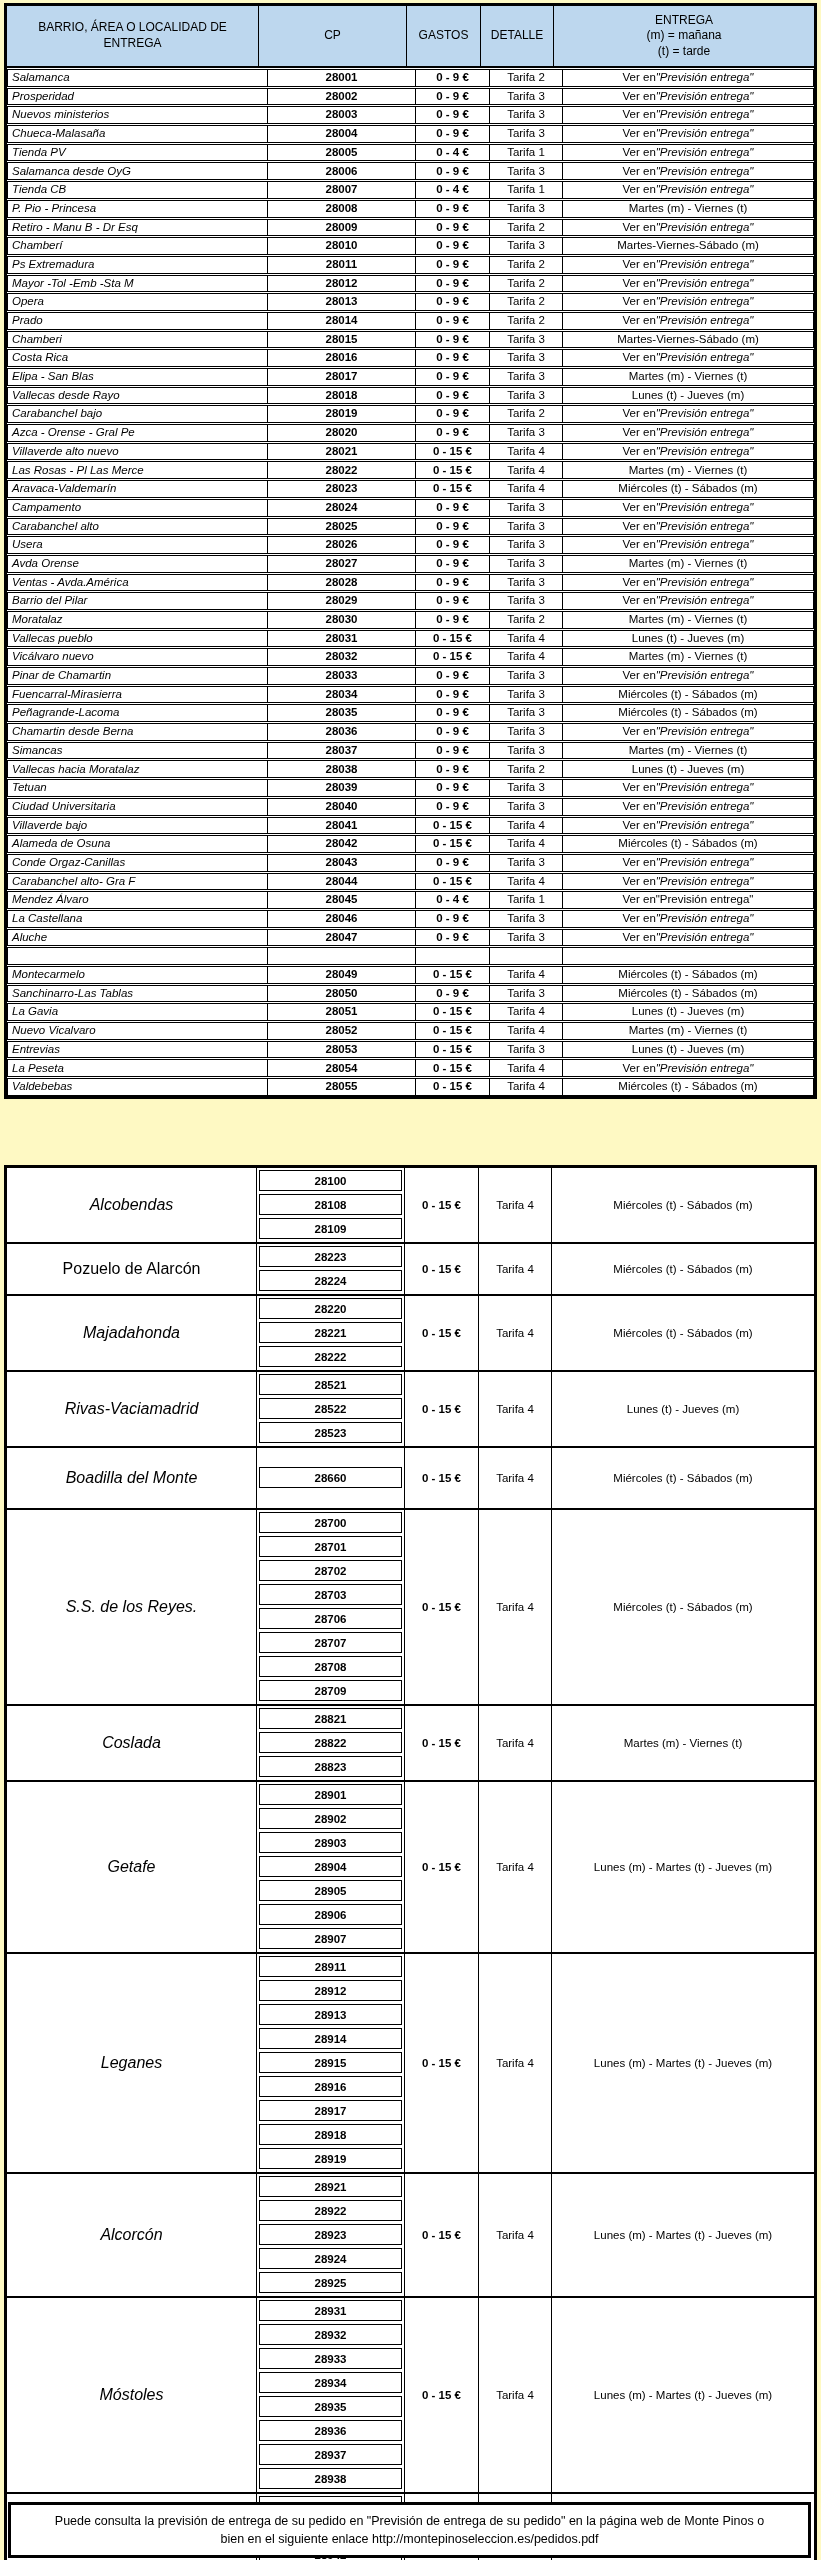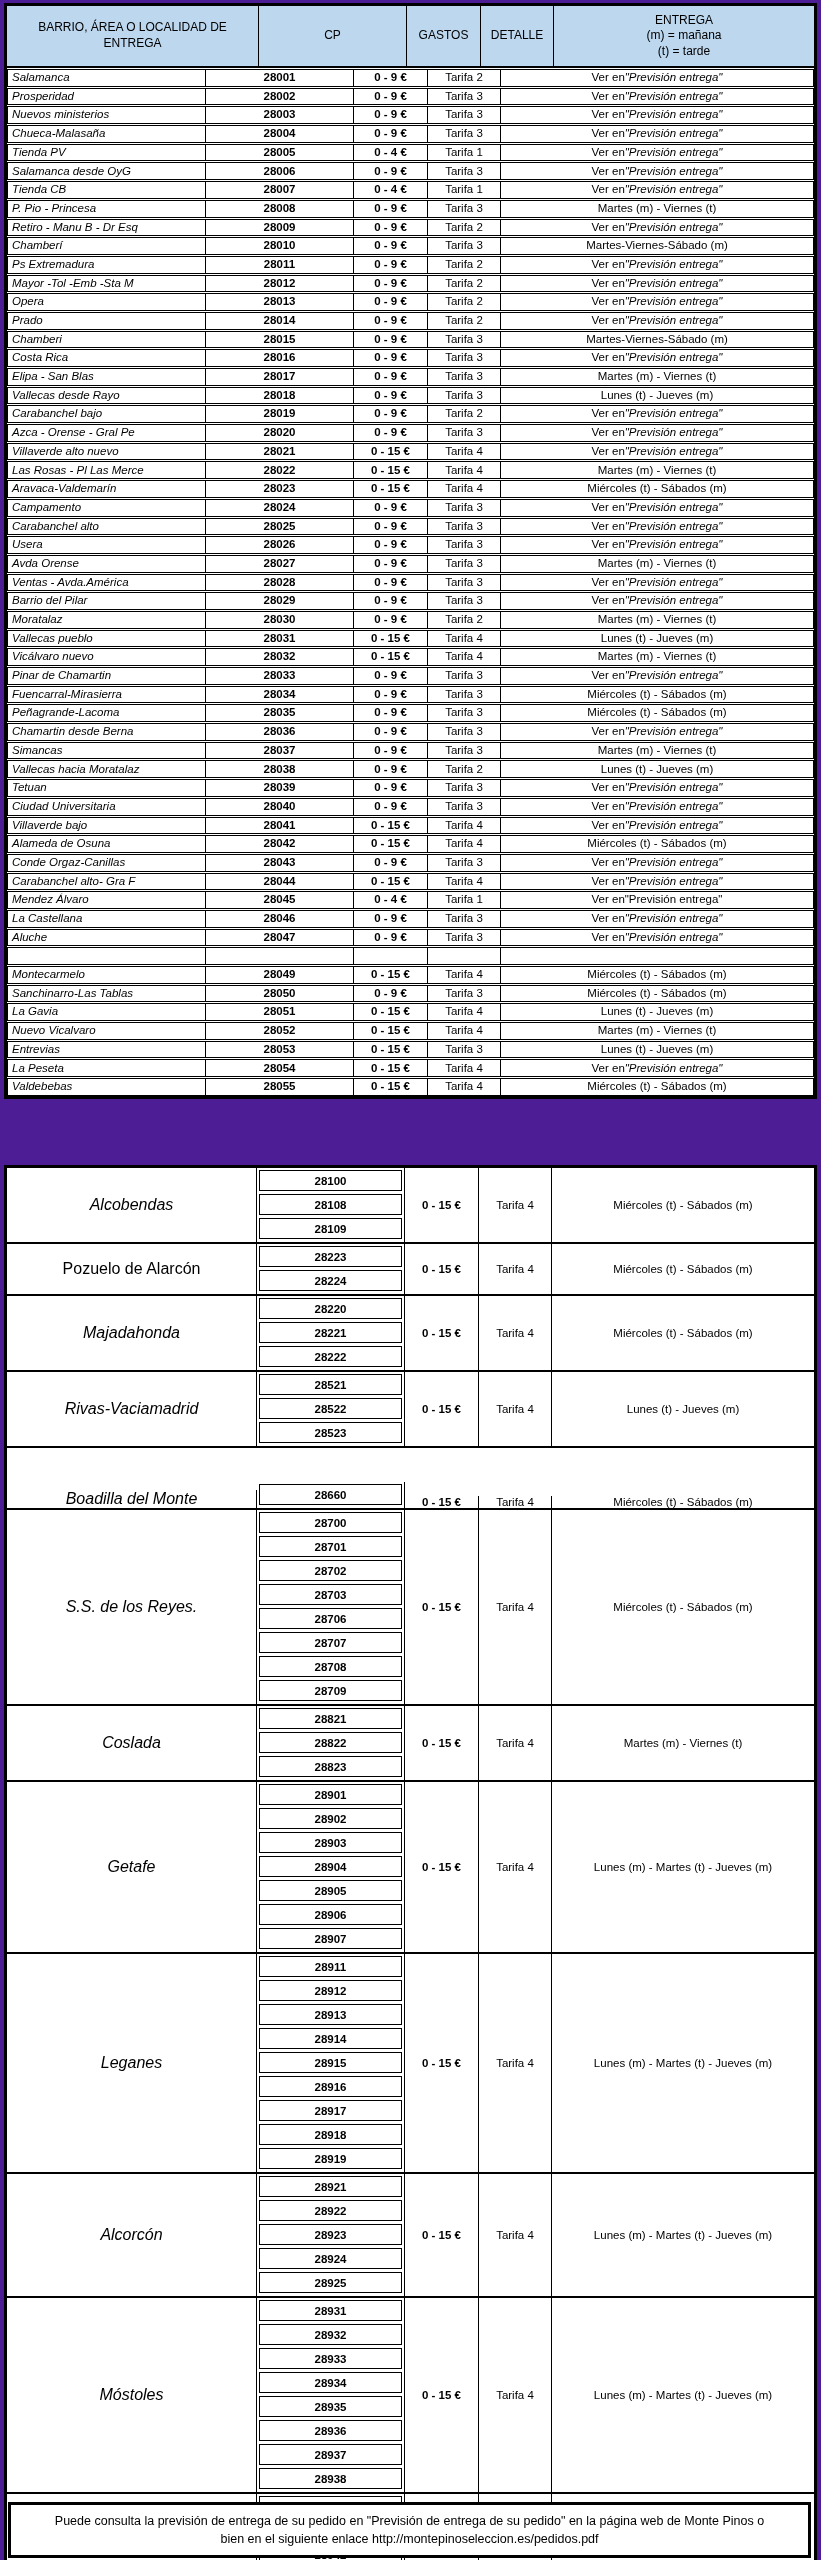--- a/index.html
+++ b/index.html
@@ -1,17 +1,17 @@
 <!DOCTYPE html>
 <html><head>
 <meta charset="utf-8">
 <style>
   html,body{margin:0;padding:0;background:#fff;}
   body{width:821px;font-family:"Liberation Sans", sans-serif;color:#000;}
-  .page{position:relative;width:821px;height:2560px;background:#4c1d95;overflow:hidden;}
+  .page{position:relative;width:821px;height:2560px;background:#fef9c3;overflow:hidden;}
 
   
   .tbl{position:absolute;left:4px;width:807px;border:3px solid #000;background:#fff;}
   #table1{top:3px;}
   #table2{top:1165px;}
 
   
   .t1head{display:flex;height:60px;border-bottom:2px solid #000;}
   .hcell{display:flex;align-items:center;justify-content:center;text-align:center;
          font-size:12px;line-height:1.3;box-sizing:border-box;}
@@ -20,21 +20,21 @@
   .hc2{width:148px;}
   .hc3{width:74px;}
   .hc4{width:73px;}
   .hc5{flex:1;white-space:pre-line;}
 
   
   .t1row{display:flex;height:17.7px;margin-top:1px;border:1px solid #000;box-sizing:border-box;}
   .c{display:flex;align-items:center;justify-content:center;box-sizing:border-box;
      font-size:11.5px;line-height:1;overflow:hidden;white-space:nowrap;}
   .c.bdr{border-right:1px solid #000;}
-  .c.name{width:198px;justify-content:flex-start;padding-left:4px;font-style:italic;}
+  .c.name{width:260px;justify-content:flex-start;padding-left:4px;font-style:italic;}
   .c.cp{width:148px;font-weight:bold;}
   .c.gastos{width:74px;font-weight:bold;}
   .c.detalle{width:73px;}
   .c.entrega{flex:1;}
   .it{font-style:italic;}
 
   
   .group{display:flex;border-top:2px solid #000;box-sizing:border-box;}
   .group:first-child{border-top:none;}
   .gname{width:250px;border-right:1px solid #000;display:flex;align-items:center;
@@ -592,21 +592,21 @@
           <div class="gname">Rivas-Vaciamadrid</div>
           <div class="gcps">
             <div class="cpbox">28521</div>
             <div class="cpbox">28522</div>
             <div class="cpbox">28523</div>
           </div>
           <div class="gcell ggastos">0 - 15 €</div>
           <div class="gcell gdetalle">Tarifa 4</div>
           <div class="gcell gentrega">Lunes (t) - Jueves (m)</div>
         </div>
-        <div class="group" style="min-height: 62px; align-items: flex-end;">
+        <div class="group" style="min-height: 62px;">
           <div class="gname">Boadilla del Monte</div>
           <div class="gcps">
             <div class="cpbox">28660</div>
           </div>
           <div class="gcell ggastos">0 - 15 €</div>
           <div class="gcell gdetalle">Tarifa 4</div>
           <div class="gcell gentrega">Miércoles (t) - Sábados (m)</div>
         </div>
         <div class="group">
           <div class="gname">S.S. de los Reyes.</div>

